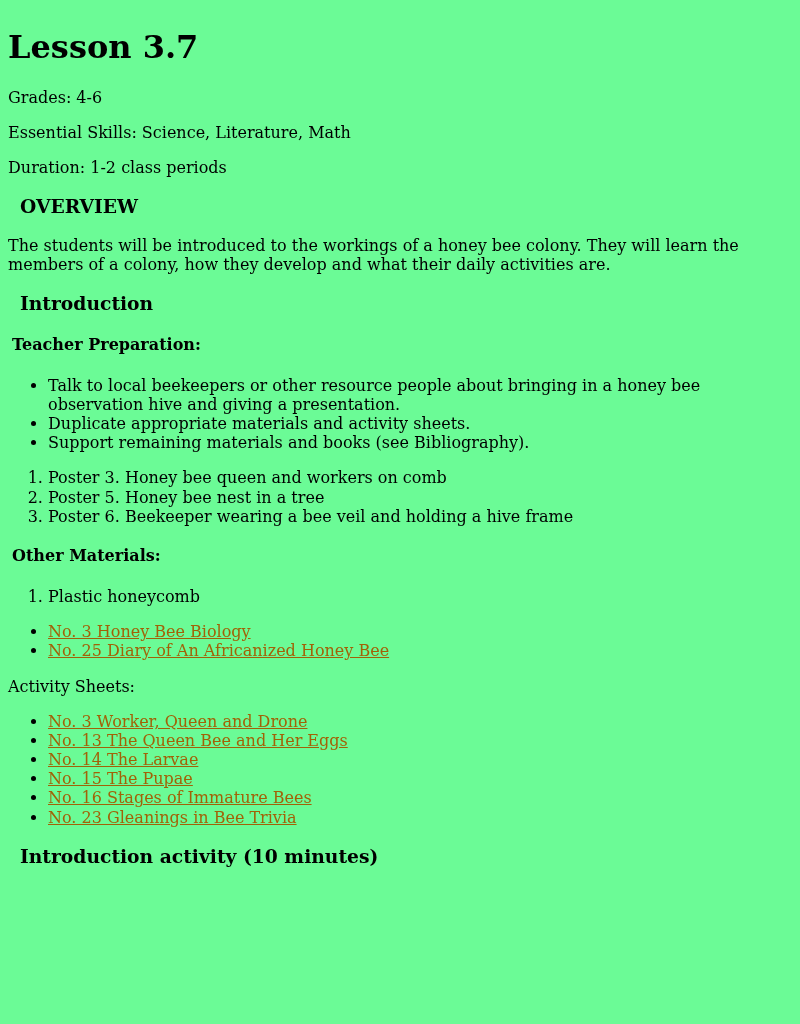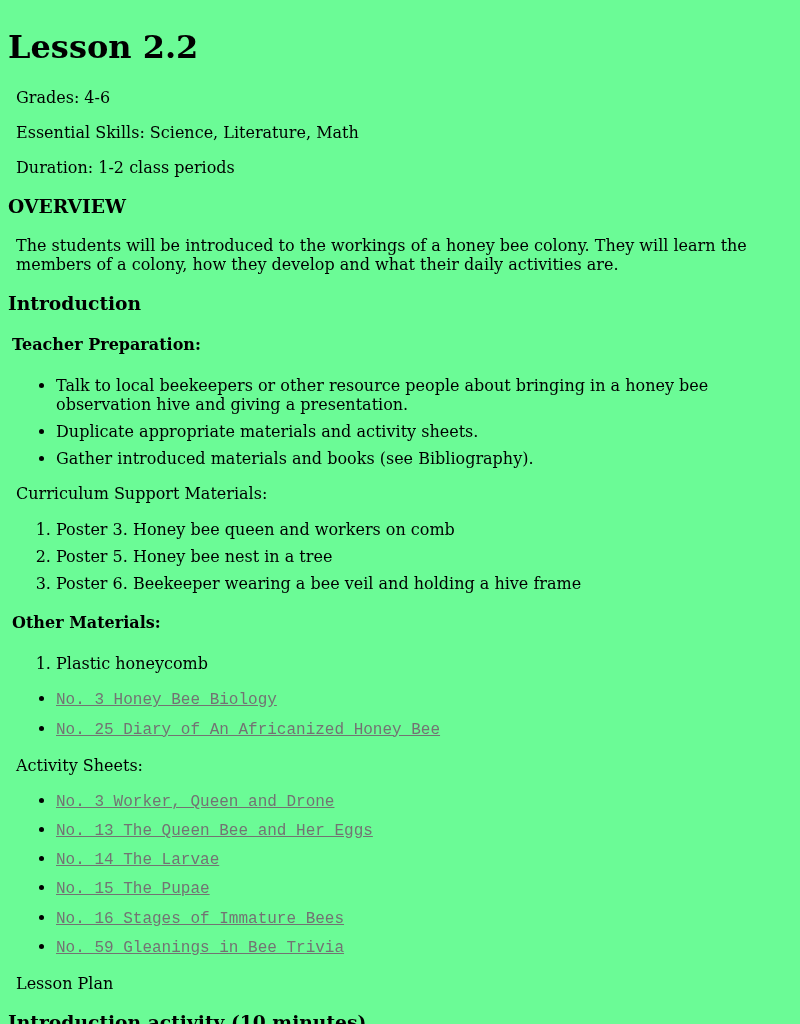--- a/index.html
+++ b/index.html
@@ -30,82 +30,80 @@
   }
   h2 {
     font-size: 1.5em;
     font-weight: bold;
     margin: 0.83em 0;
     line-height: 1.15;
   }
   h3 {
     font-size: 1.17em;
     font-weight: bold;
-    margin: 1em 0;
+    margin: 1em 12px;
     line-height: 1.15;
   }
   h4 {
     font-size: 1em;
     font-weight: bold;
     margin: 1.33em 4px;
     line-height: 1.15;
   }
   p {
-    margin: 1em 8px;
+    margin: 1em 0;
     line-height: 1.2;
   }
   ul, ol {
     margin: 1em 0;
     padding-left: 40px;
     line-height: 1.2;
   }
   ul { list-style-type: disc; }
   ol { list-style-type: decimal; }
   li {
-    margin: 8px;
+    margin: 0;
     padding: 0;
   }
   ul.nowrap-list li {
     white-space: nowrap;
   }
   a {
-    color: #737373;
+    color: #a16207;
     text-decoration: underline;
-    font-family: Liberation Mono, monospace;
   }
 </style>
 </head>
 <body>
 
 <div class="page">
 
-  <h1>Lesson 2.2</h1>
+  <h1>Lesson 3.7</h1>
 
 
   <p>Grades: 4-6</p>
 
   <p>Essential Skills: Science, Literature, Math</p>
 
   <p>Duration: 1-2 class periods</p>
 
   <h3>OVERVIEW</h3>
 
   <p>The students will be introduced to the workings of a honey bee colony. They will learn the members of a colony, how they develop and what their daily activities are.</p>
 
   <h3>Introduction</h3>
 
   <h4>Teacher Preparation:</h4>
 
   <ul>
     <li>Talk to local beekeepers or other resource people about bringing in a honey bee observation hive and giving a presentation.</li>
     <li>Duplicate appropriate materials and activity sheets.</li>
-    <li>Gather introduced materials and books (see Bibliography).</li>
+    <li>Support remaining materials and books (see Bibliography).</li>
   </ul>
 
-  <p>Curriculum Support Materials:</p>
 
   <ol>
     <li>Poster 3. Honey bee queen and workers on comb</li>
     <li>Poster 5. Honey bee nest in a tree</li>
     <li>Poster 6. Beekeeper wearing a bee veil and holding a hive frame</li>
   </ol>
 
   <h4>Other Materials:</h4>
 
   <ol>
@@ -119,20 +117,19 @@
   </ul>
 
   <p>Activity Sheets:</p>
 
   <ul class="nowrap-list">
     <li><a href="#">No. 3 Worker, Queen and Drone</a></li>
     <li><a href="#">No. 13 The Queen Bee and Her Eggs</a></li>
     <li><a href="#">No. 14 The Larvae</a></li>
     <li><a href="#">No. 15 The Pupae</a></li>
     <li><a href="#">No. 16 Stages of Immature Bees</a></li>
-    <li><a href="#">No. 59 Gleanings in Bee Trivia</a></li>
+    <li><a href="#">No. 23 Gleanings in Bee Trivia</a></li>
   </ul>
 
-  <p>Lesson Plan</p>
 
   <h3>Introduction activity (10 minutes)</h3>
 
 </div>
 
 </body></html>

